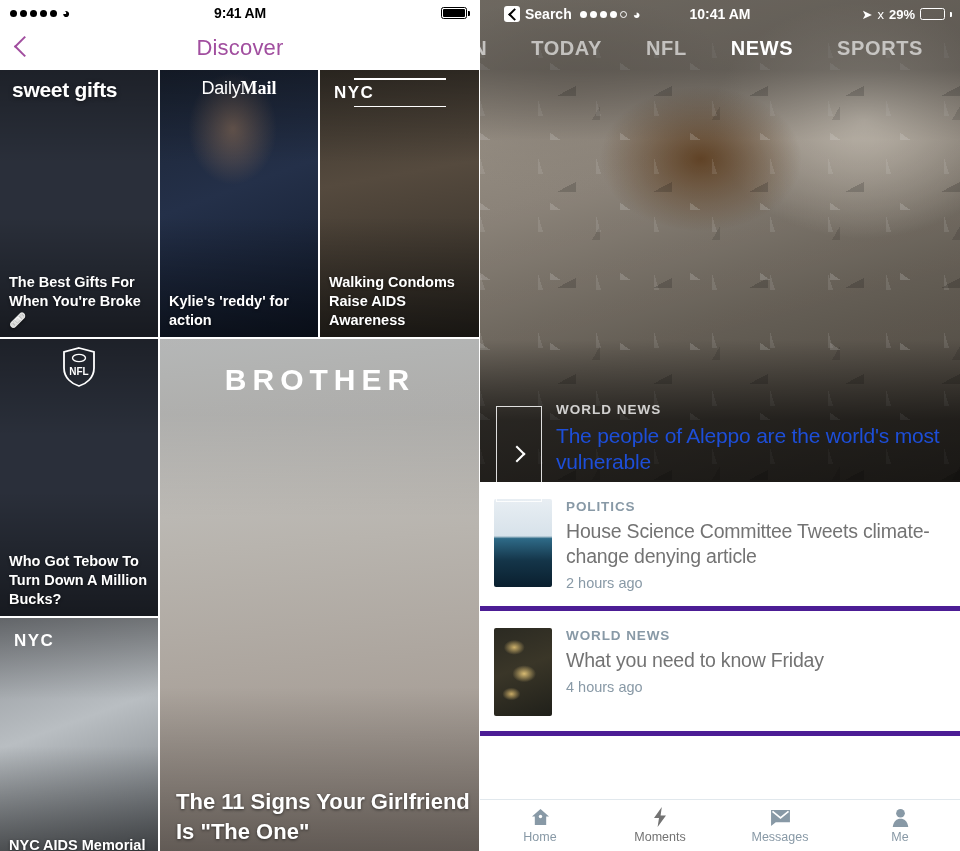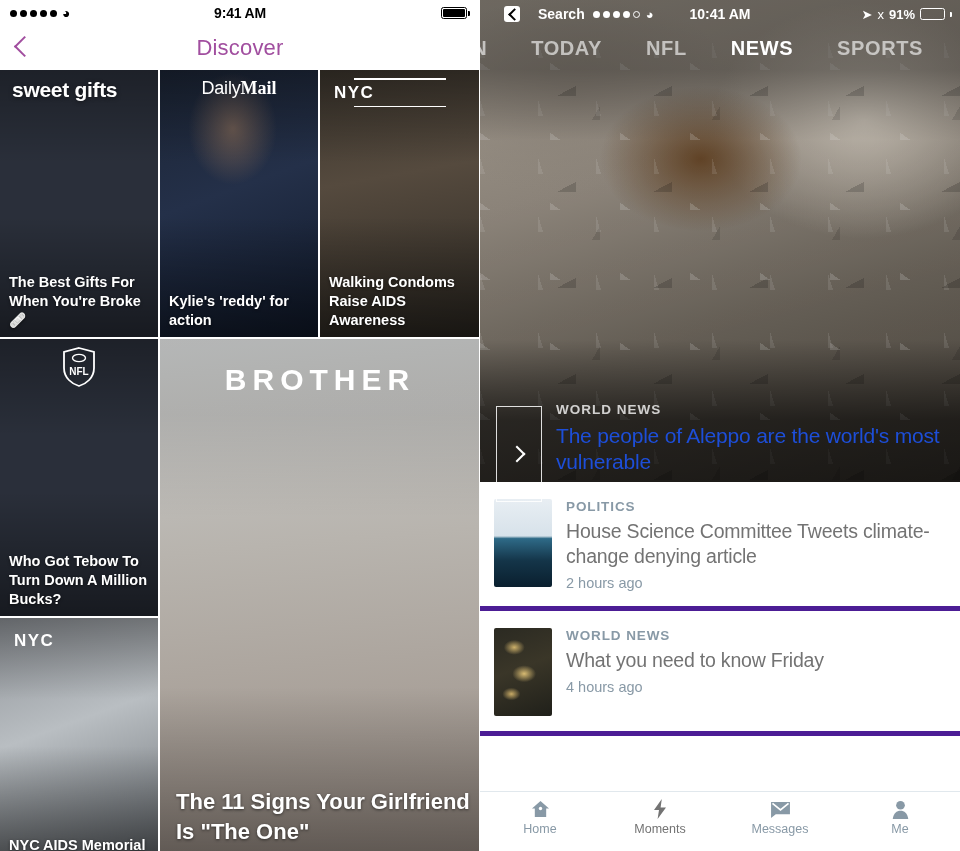--- a/index.html
+++ b/index.html
@@ -70,21 +70,21 @@
   .tw-rubble { position:absolute; inset:0; opacity:.55;
       background-image:
         linear-gradient(35deg, rgba(255,255,255,.35) 0 6px, transparent 6px 26px),
         linear-gradient(-28deg, rgba(0,0,0,.30) 0 9px, transparent 9px 34px),
         linear-gradient(72deg, rgba(255,255,255,.22) 0 5px, transparent 5px 30px),
         linear-gradient(-60deg, rgba(0,0,0,.22) 0 7px, transparent 7px 41px);
       background-size:70px 70px, 96px 96px, 58px 58px, 120px 120px; }
   .tw-hero-dark { position:absolute; inset:0; background:linear-gradient(to bottom, rgba(0,0,0,.40) 0 70px, rgba(0,0,0,.10) 140px, rgba(0,0,0,.10) 340px, rgba(0,0,0,.62) 420px, rgba(0,0,0,.66) 100%); }
 
   .tw-status { position:relative; z-index:5; height:28px; display:flex; align-items:center; padding:0 8px; color:#fff; }
-  .tw-back-chip { display:flex; align-items:flex-start; gap:18px;padding-left:16px; }
+  .tw-back-chip { display:flex; align-items:flex-start; gap:5px;padding-left:16px; }
   .tw-back-sq { width:16px; height:16px; background:#fff; border-radius:3px; position:relative; }
   .tw-back-sq:before { content:""; position:absolute; left:6px; top:4px; width:7px; height:7px; border-left:2px solid #000; border-bottom:2px solid #000; transform:rotate(45deg); }
   .tw-search-lbl { font-size:14px; font-weight:600; color:#fff; }
   .tw-dots { display:flex; gap:3px; align-items:center; margin-left:8px; }
   .tw-dot { width:7px; height:7px; border-radius:50%; background:#fff; }
   .tw-dot.hollow { background:transparent; border:1.3px solid #fff; }
   .tw-wifi { margin-left:6px; font-size:13px; color:#fff; }
   .tw-time { position:absolute; left:0; right:0; text-align:center; font-size:14px; font-weight:bold; color:#fff; }
   .tw-right { margin-left:auto; display:flex; align-items:center; gap:5px; z-index:6; }
   .tw-loc { font-size:13px; color:#fff; transform:rotate(0deg); }
@@ -114,21 +114,21 @@
   .th-mush { background:
       radial-gradient(ellipse 30% 14% at 35% 22%, #cdb06a 0%, transparent 60%),
       radial-gradient(ellipse 34% 16% at 52% 52%, #d8bb72 0%, transparent 60%),
       radial-gradient(ellipse 26% 12% at 30% 75%, #c9ab66 0%, transparent 60%),
       linear-gradient(160deg,#2b2a22 0%,#3a3628 45%,#20201a 100%); }
   .tw-itext { flex:1 1 auto; min-width:0; }
   .tw-ikicker { font-size:13.5px; font-weight:700; letter-spacing:.9px; color:#8899a6; margin-bottom:5px; }
   .tw-ihl { font-size:19.5px; line-height:25px; color:#737373; font-weight:400; letter-spacing:-0.2px; }
   .tw-its { margin-top:6px; font-size:14.5px; color:#8899a6; }
 
-  .tw-tabbar { position:absolute; bottom:8px; left:0; width:480px; height:52px; background:#fff; border-top:1px solid #e1e8ed; display:flex; align-items:center; }
+  .tw-tabbar { position:absolute; bottom:0; left:0; width:480px; height:52px; background:#fff; border-top:1px solid #e1e8ed; display:flex; align-items:center; }
   .tw-tb { flex:1 1 0; display:flex; flex-direction:column; align-items:center; justify-content:center; gap:3px; }
   .tw-tb .ic { height:19px; display:flex; align-items:center; justify-content:center; color:#8899a6; }
   .tw-tb .lb { font-size:12.5px; color:#8899a6; }
   .tw-tb.active .ic, .tw-tb.active .lb { color:#737373; }
   .divider { position:absolute; left:479px; top:0; width:1px; height:851px; background:#fff; z-index:20; }
 </style>
 </head>
 <body>
 
 <div class="screen">
@@ -246,21 +246,21 @@
           <span class="tw-dot"></span>
           <span class="tw-dot"></span>
           <span class="tw-dot"></span>
           <span class="tw-dot hollow"></span>
       </div>
       <span class="tw-wifi">◕</span>
       <div class="tw-time">10:41 AM</div>
       <div class="tw-right">
         <span class="tw-loc">➤</span>
         <span class="tw-bt">x</span>
-        <span class="tw-pct">91%</span>
+        <span class="tw-pct">29%</span>
         <span class="tw-batt-body"><span class="tw-batt-fill"></span></span>
         <span class="tw-batt-cap"></span>
       </div>
     </div>
 
     <div class="tw-tabs">
       <div class="tw-tab clip-l">IN</div>
       <div class="tw-tab">TODAY</div>
       <div class="tw-tab">NFL</div>
       <div class="tw-tab active">NEWS</div>

